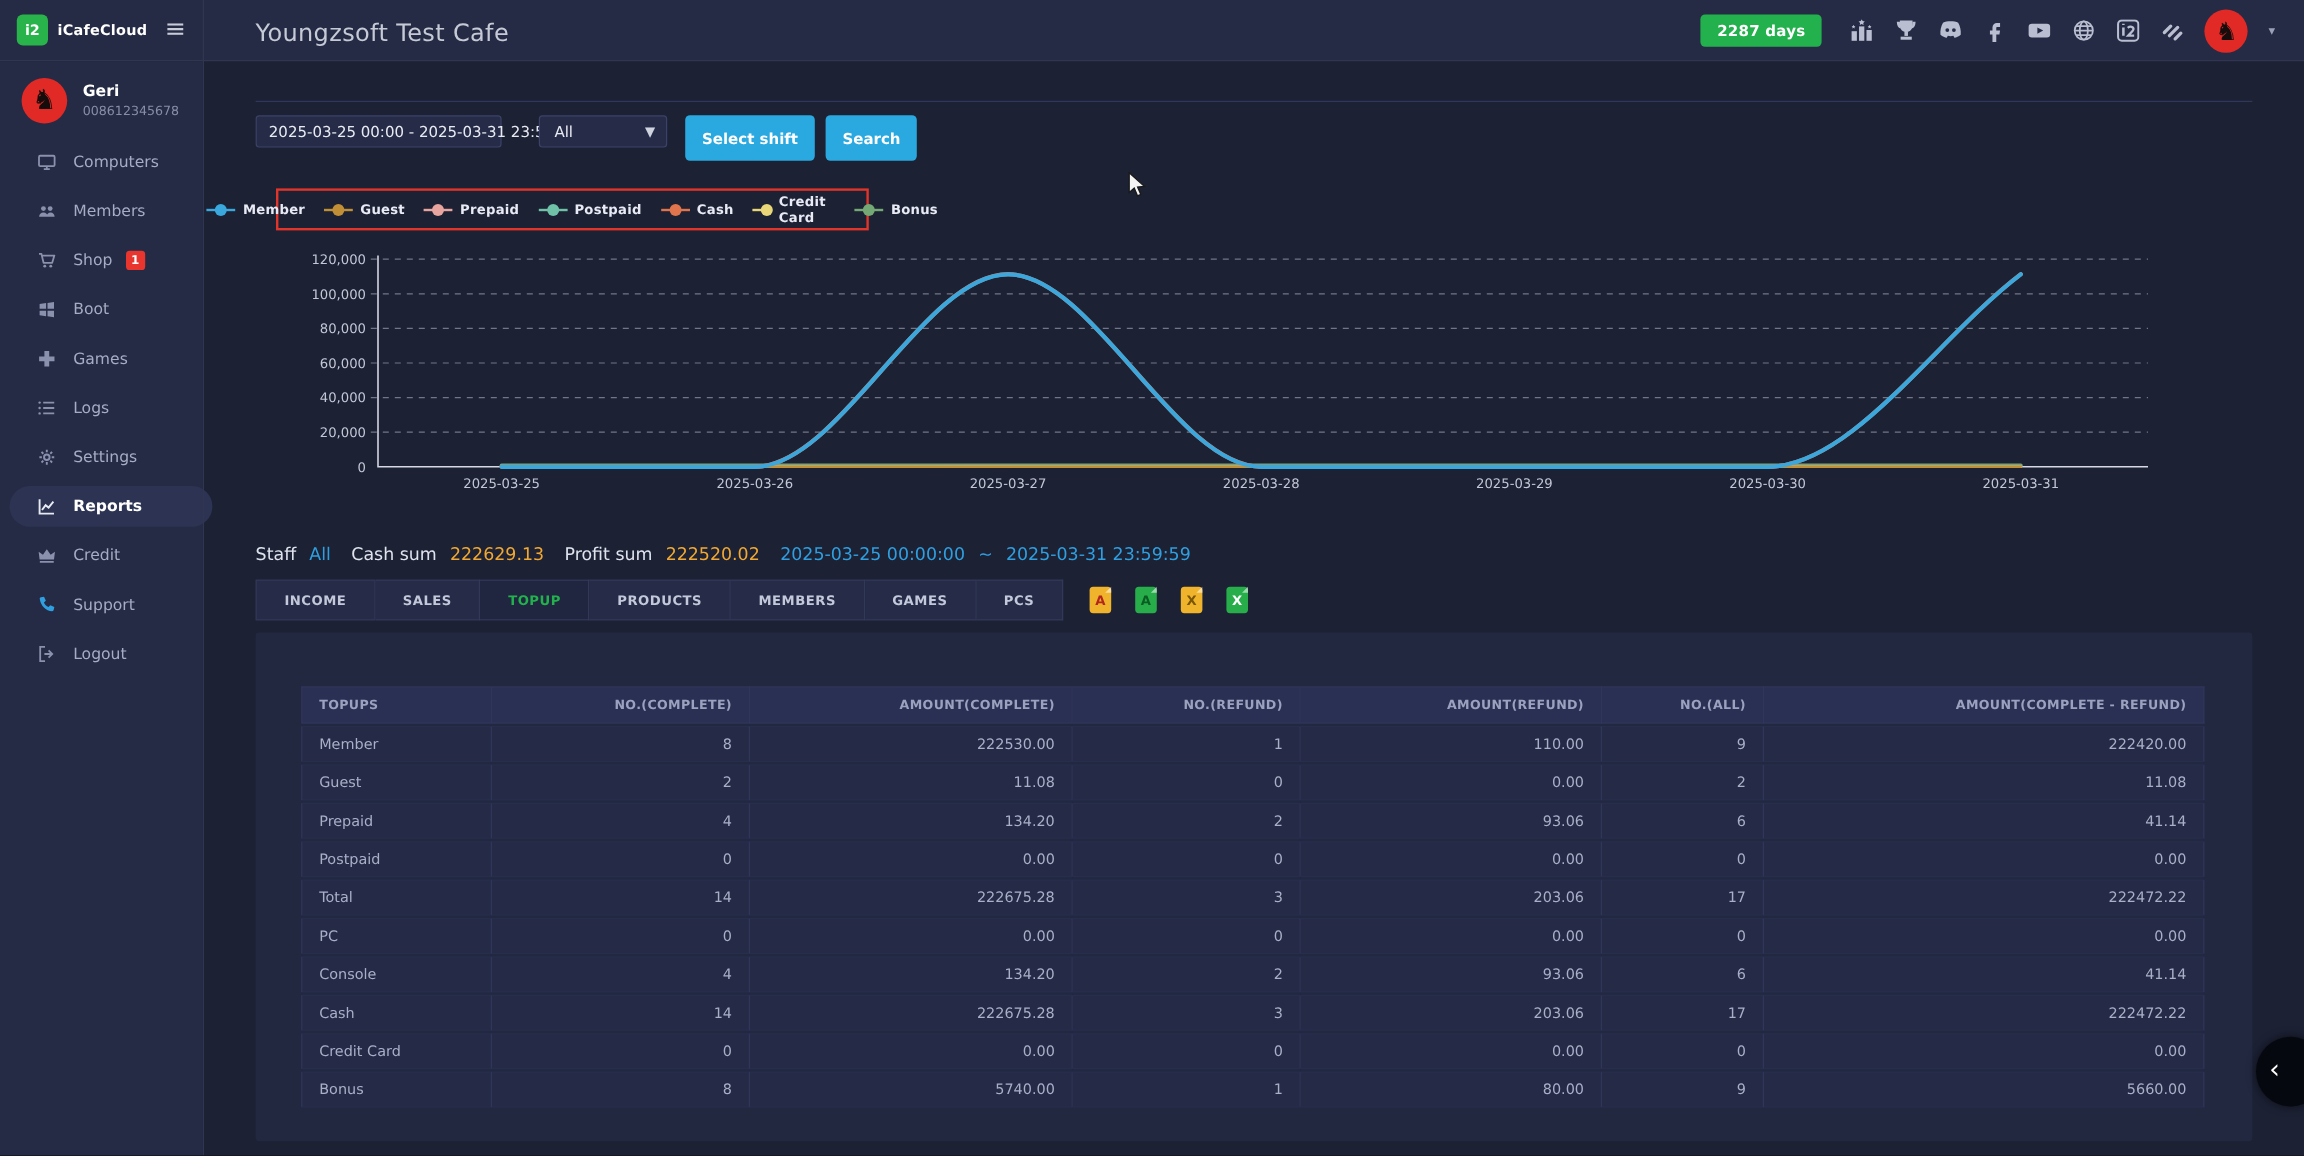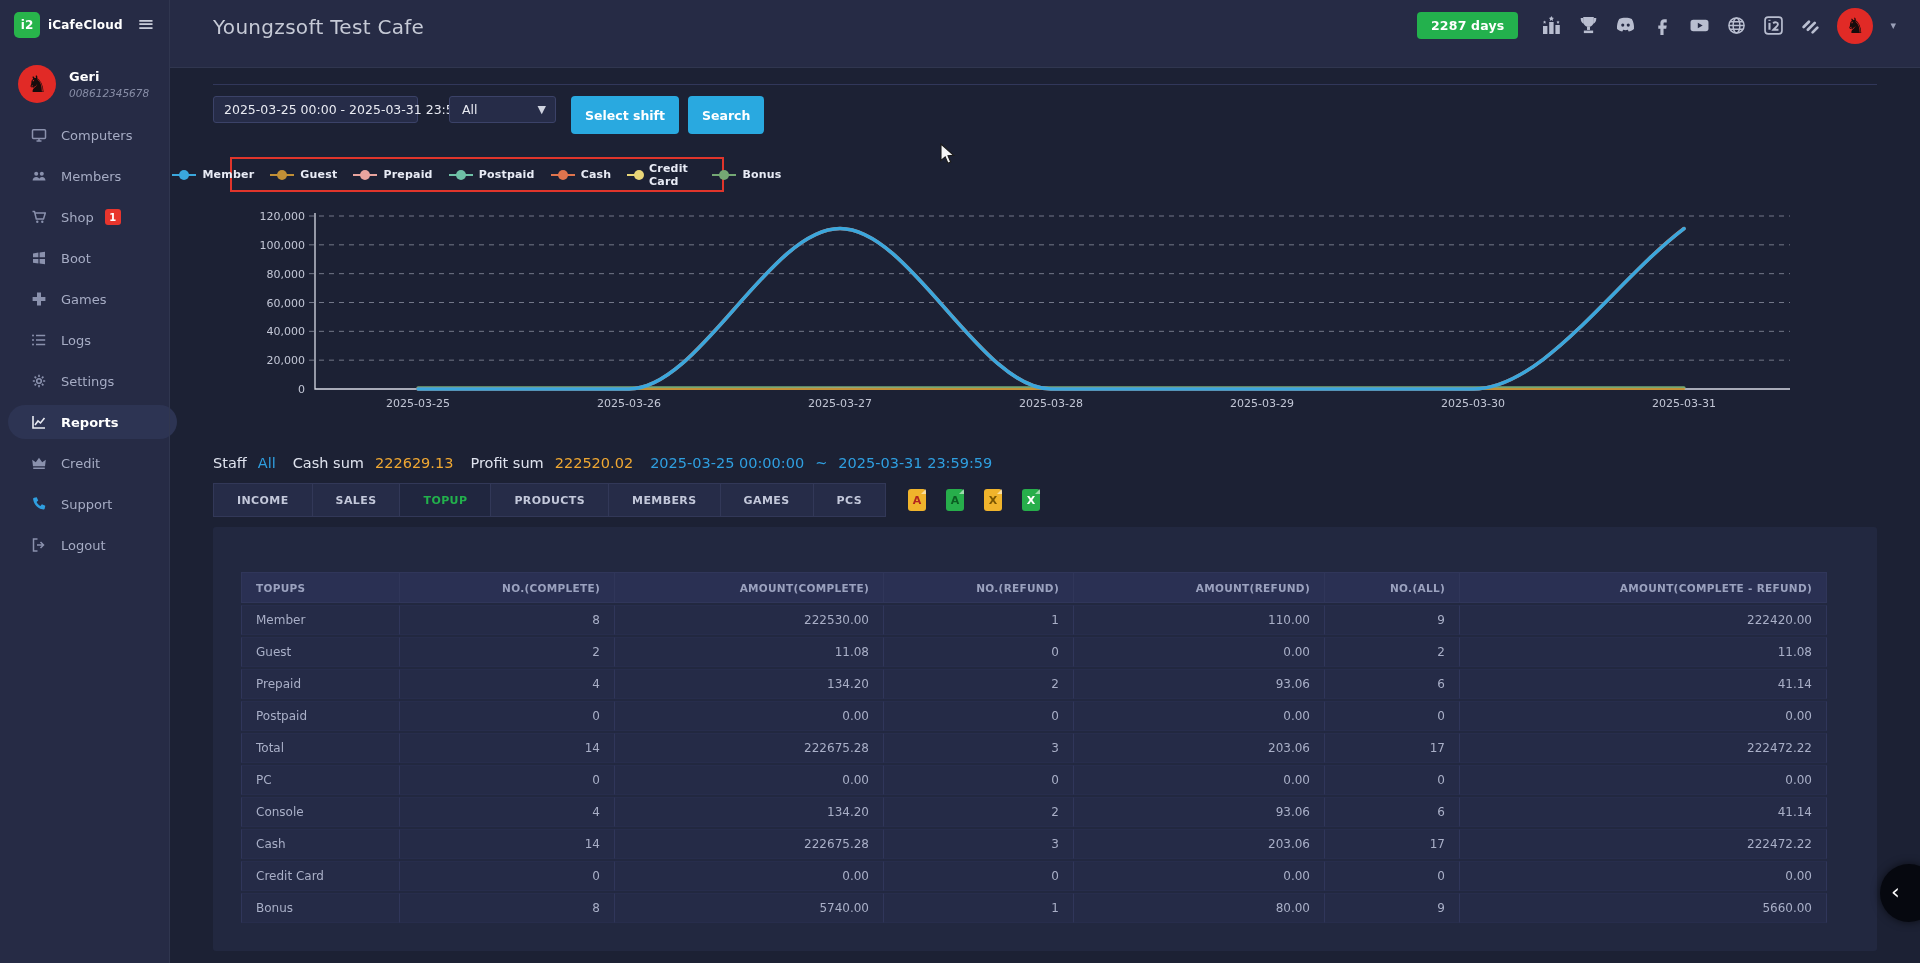--- a/index.html
+++ b/index.html
@@ -17,40 +17,40 @@
     --blue-link:#2f9fe0;
     --red:#e0352b;
   }
   *{margin:0;padding:0;box-sizing:border-box;}
   html,body{background:#10131f;}
   body{font-family:"DejaVu Sans","Liberation Sans",sans-serif;}
   #app{position:relative;width:1920px;height:963px;background:var(--content-bg);overflow:hidden;}
   #app::after{content:"";position:absolute;left:169px;top:0;bottom:0;width:1px;background:#30364f;}
 
   
-  #topbar{position:absolute;left:0;top:0;width:1920px;height:68px;background:var(--bar-bg);border-bottom:1px solid #30364f;}
+  #topbar{position:absolute;left:0;top:0;width:1920px;height:51px;background:var(--bar-bg);border-bottom:1px solid #30364f;}
   .logo-wrap{position:absolute;left:14px;top:12px;display:flex;align-items:center;gap:8px;}
   .logo-badge{width:26px;height:26px;border-radius:5px;background:#28b44b;color:#fff;font-size:12px;font-weight:bold;display:flex;align-items:center;justify-content:center;}
   .logo-text{color:#fff;font-size:12px;font-weight:bold;letter-spacing:.2px;}
   .hamburger{position:absolute;left:132px;top:10px;width:28px;height:28px;color:#c8ccd8;font-size:21px;line-height:28px;text-align:center;cursor:pointer;}
   .page-title{position:absolute;left:213px;top:15px;color:#c6cad6;font-size:20px;letter-spacing:.3px;}
   .top-right{position:absolute;right:24px;top:0;height:51px;display:flex;align-items:center;gap:17px;}
   .days-badge{background:var(--green);color:#fff;font-size:12.5px;font-weight:bold;padding:6px 14px;border-radius:4px;letter-spacing:.2px;}
   .social-row{display:flex;align-items:center;gap:17px;margin-left:6px;}
   .social-icon{width:20px;height:20px;color:#b9bed0;display:inline-flex;align-items:center;justify-content:center;cursor:pointer;}
   .social-icon svg{width:19px;height:19px;display:block;}
   .avatar-sm{width:36px;height:36px;border-radius:50%;background:#e12a26;display:flex;align-items:center;justify-content:center;color:#160c0c;font-size:21px;cursor:pointer;}
   .caret{color:#9aa0b8;font-size:11px;cursor:pointer;}
 
   
   #sidebar{position:absolute;left:0;top:51px;width:169px;height:912px;background:var(--bar-bg);}
   .user-block{position:absolute;left:18px;top:14px;display:flex;align-items:center;gap:13px;}
   .avatar-lg{width:38px;height:38px;border-radius:50%;background:#e12a26;display:flex;align-items:center;justify-content:center;color:#160c0c;font-size:23px;}
   .user-name{color:#fff;font-size:13px;font-weight:bold;}
-  .user-phone{color:#878da6;font-size:10.5px;margin-top:3px;font-style:italic;}
+  .user-phone{color:#878da6;font-size:10.5px;margin-top:3px;}
   .nav{position:absolute;left:0;top:67px;width:185px;}
   .side-item{position:relative;height:34px;margin:0 8px 7px 8px;display:flex;align-items:center;padding-left:22px;border-radius:20px;color:#a6acc4;font-size:13px;cursor:pointer;}
   .side-item .icon{width:17px;height:17px;margin-right:14px;display:inline-flex;align-items:center;justify-content:center;color:#8a91ad;}
   .side-item .icon svg{width:16px;height:16px;display:block;}
   .side-item.active{background:#2d3453;color:#fff;font-weight:bold;}
   .side-item.active .icon{color:#e8eaf2;}
   .side-badge{margin-left:11px;background:#e8352d;color:#fff;font-size:10px;font-weight:bold;width:16px;height:16px;border-radius:3px;display:inline-flex;align-items:center;justify-content:center;}
 
   
   #content{position:absolute;left:169px;top:51px;width:1751px;height:912px;}
@@ -77,21 +77,21 @@
 
   .tabs-row{position:absolute;left:44px;top:432px;display:flex;align-items:center;}
   .tab{height:34px;display:flex;align-items:center;padding:0 23px;background:#262c48;border:1px solid #323858;border-left:none;color:#c3c8da;font-size:11px;font-weight:bold;letter-spacing:.4px;cursor:pointer;}
   .tab:first-child{border-left:1px solid #323858;}
   .tab.active{background:#20263f;color:#22b14c;}
   .export-row{display:flex;align-items:center;gap:20px;margin-left:22px;}
   .file-icon{width:18px;height:22px;border-radius:3px;border:none;display:flex;align-items:center;justify-content:center;font-size:11px;font-weight:bold;cursor:pointer;font-family:inherit;position:relative;}
   .file-icon::after{content:"";position:absolute;top:0;right:0;border-style:solid;border-width:0 5px 5px 0;border-color:transparent rgba(255,255,255,.55) transparent transparent;transform:rotate(90deg);}
 
   .table-panel{position:absolute;left:44px;top:476px;width:1664px;height:424px;background:var(--panel-bg);border-radius:3px;}
-  #report-table{position:absolute;left:28px;top:43px;border-collapse:separate;border-spacing:0 2px;table-layout:fixed;width:1586px;}
+  #report-table{position:absolute;left:38px;top:43px;border-collapse:separate;border-spacing:0 2px;table-layout:fixed;width:1586px;}
   #report-table th{height:31px;background:var(--head-bg);color:#9ba2bf;font-size:10.5px;font-weight:bold;letter-spacing:.3px;border-right:1px solid var(--cell-border);border-top:1px solid var(--cell-border);border-bottom:1px solid var(--cell-border);}
   #report-table td{height:30px;background:var(--cell-bg);color:var(--text-dim);font-size:12px;border-right:1px solid var(--cell-border);border-top:1px solid #272d4c;border-bottom:1px solid #272d4c;}
   #report-table th:first-child,#report-table td:first-child{border-left:1px solid var(--cell-border);}
   .col-label{text-align:left;padding-left:14px;}
   .num{text-align:right;padding-right:14px;}
 
   .edge-btn{position:absolute;right:-18px;top:864px;width:58px;height:58px;border-radius:50%;background:#06080f;box-shadow:0 0 8px rgba(0,0,0,.6);cursor:pointer;}
   .edge-btn span{position:absolute;left:11px;top:14px;color:#fff;font-size:22px;line-height:28px;}
 
   #cursor{position:absolute;left:939px;top:143px;width:22px;height:24px;pointer-events:none;z-index:99;}

